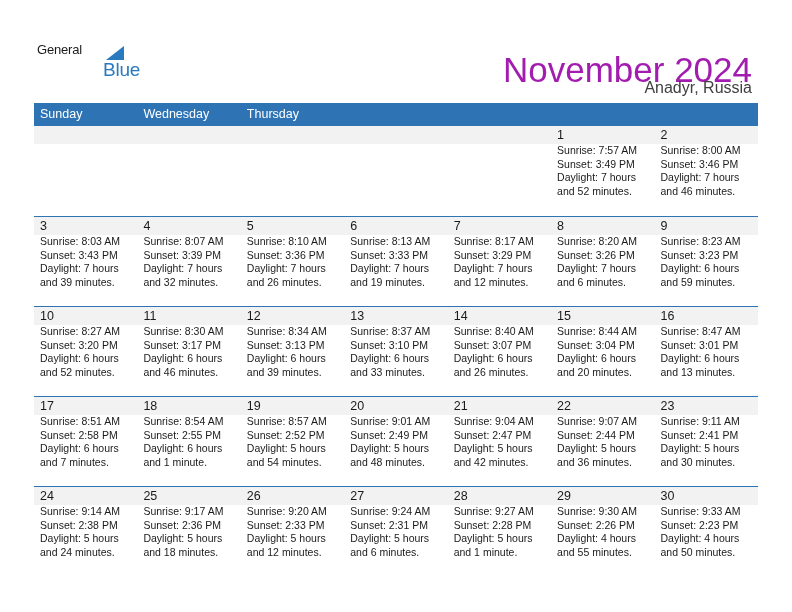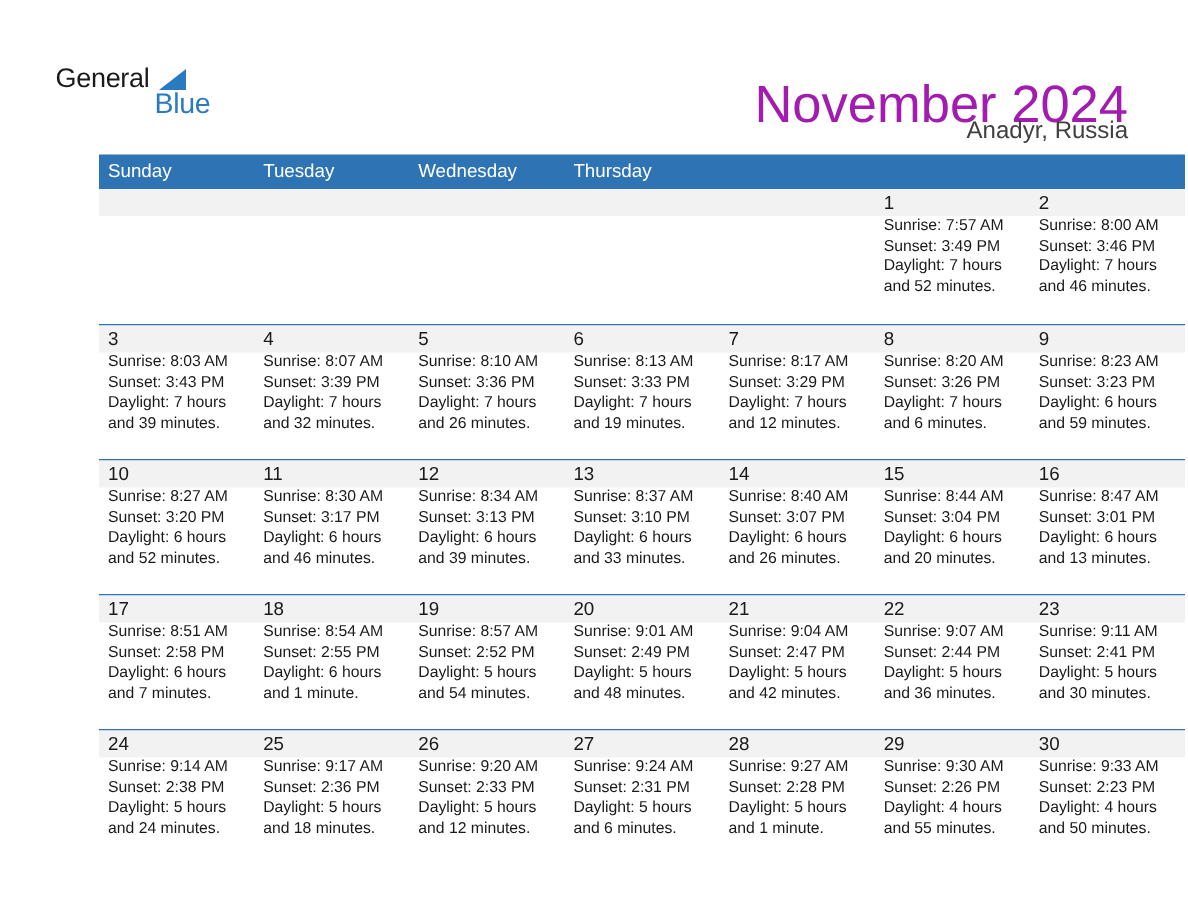--- a/index.html
+++ b/index.html
@@ -1,23 +1,23 @@
 <!DOCTYPE html>
 <html><head>
 <meta charset="utf-8">
 <style>
   html, body { margin: 0; padding: 0; background: #ffffff; }
   body { width: 792px; height: 612px; position: relative; font-family: "Liberation Sans", sans-serif; color: #1a1a1a; overflow: hidden; }
   .logo { position: absolute; left: 37px; top: 42px; width: 100px; height: 40px; }
-  .logo-general { position: absolute; left: 0; top: 0; font-size: 18px; color: #1a1a1a; letter-spacing: -0.2px; }
+  .logo-general { position: absolute; left: 0; top: 0; font-size: 13px; color: #1a1a1a; letter-spacing: -0.2px; }
   .logo-blue { position: absolute; left: 52px; top: 17px; font-size: 19px; color: #2a7ac0; letter-spacing: -0.2px; margin-left: 14px; }
   .logo-tri { position: absolute; left: 69px; top: 4px; width: 0; height: 0; border-bottom: 14px solid #2a7ac0; border-left: 18px solid transparent; }
   .title { position: absolute; right: 40px; top: 50px; font-size: 35px; color: #a21caf; }
   .subtitle { position: absolute; right: 40px; top: 79px; font-size: 16px; color: #404040; }
-  .calendar { position: absolute; left: 34px; top: 103px; width: 724px; margin-left: 32px; }
+  .calendar { position: absolute; left: 34px; top: 103px; width: 724px; }
   .header-row { display: flex; background: #2e74b5; height: 23px; }
   .header-cell { width: 103.43px; color: #ffffff; font-size: 12.5px; line-height: 23px; padding-left: 6px; box-sizing: border-box; }
   .week { border-top: 1px solid #2e74b5; height: 89px; position: relative; }
   .week.first { border-top: none; height: 90px; }
   .week-bg { position: absolute; left: 0; top: 0; width: 100%; height: 18px; background: #f2f2f2; }
   .week-cells { position: relative; display: flex; }
   .day { width: 103.43px; box-sizing: border-box; padding-left: 6px; }
   .day-num { font-size: 12.5px; height: 18px; line-height: 18px; }
   .day-info { font-size: 10.5px; line-height: 13.5px; }
 </style>
@@ -29,21 +29,20 @@
   <span class="logo-tri"></span>
   <span class="logo-blue">Blue</span>
 </div>
 
 <div class="title">November 2024</div>
 <div class="subtitle">Anadyr, Russia</div>
 
 <div class="calendar">
   <div class="header-row">
     <div class="header-cell">Sunday</div>
-    <div class="header-cell">Tuesday</div>
     <div class="header-cell">Wednesday</div>
     <div class="header-cell">Thursday</div>
   </div>
   <div id="weeks-container">
       <div class="week first">
         <div class="week-bg"></div>
         <div class="week-cells">
           <div class="day">
             <div class="day-num"></div>
             <div class="day-info">

